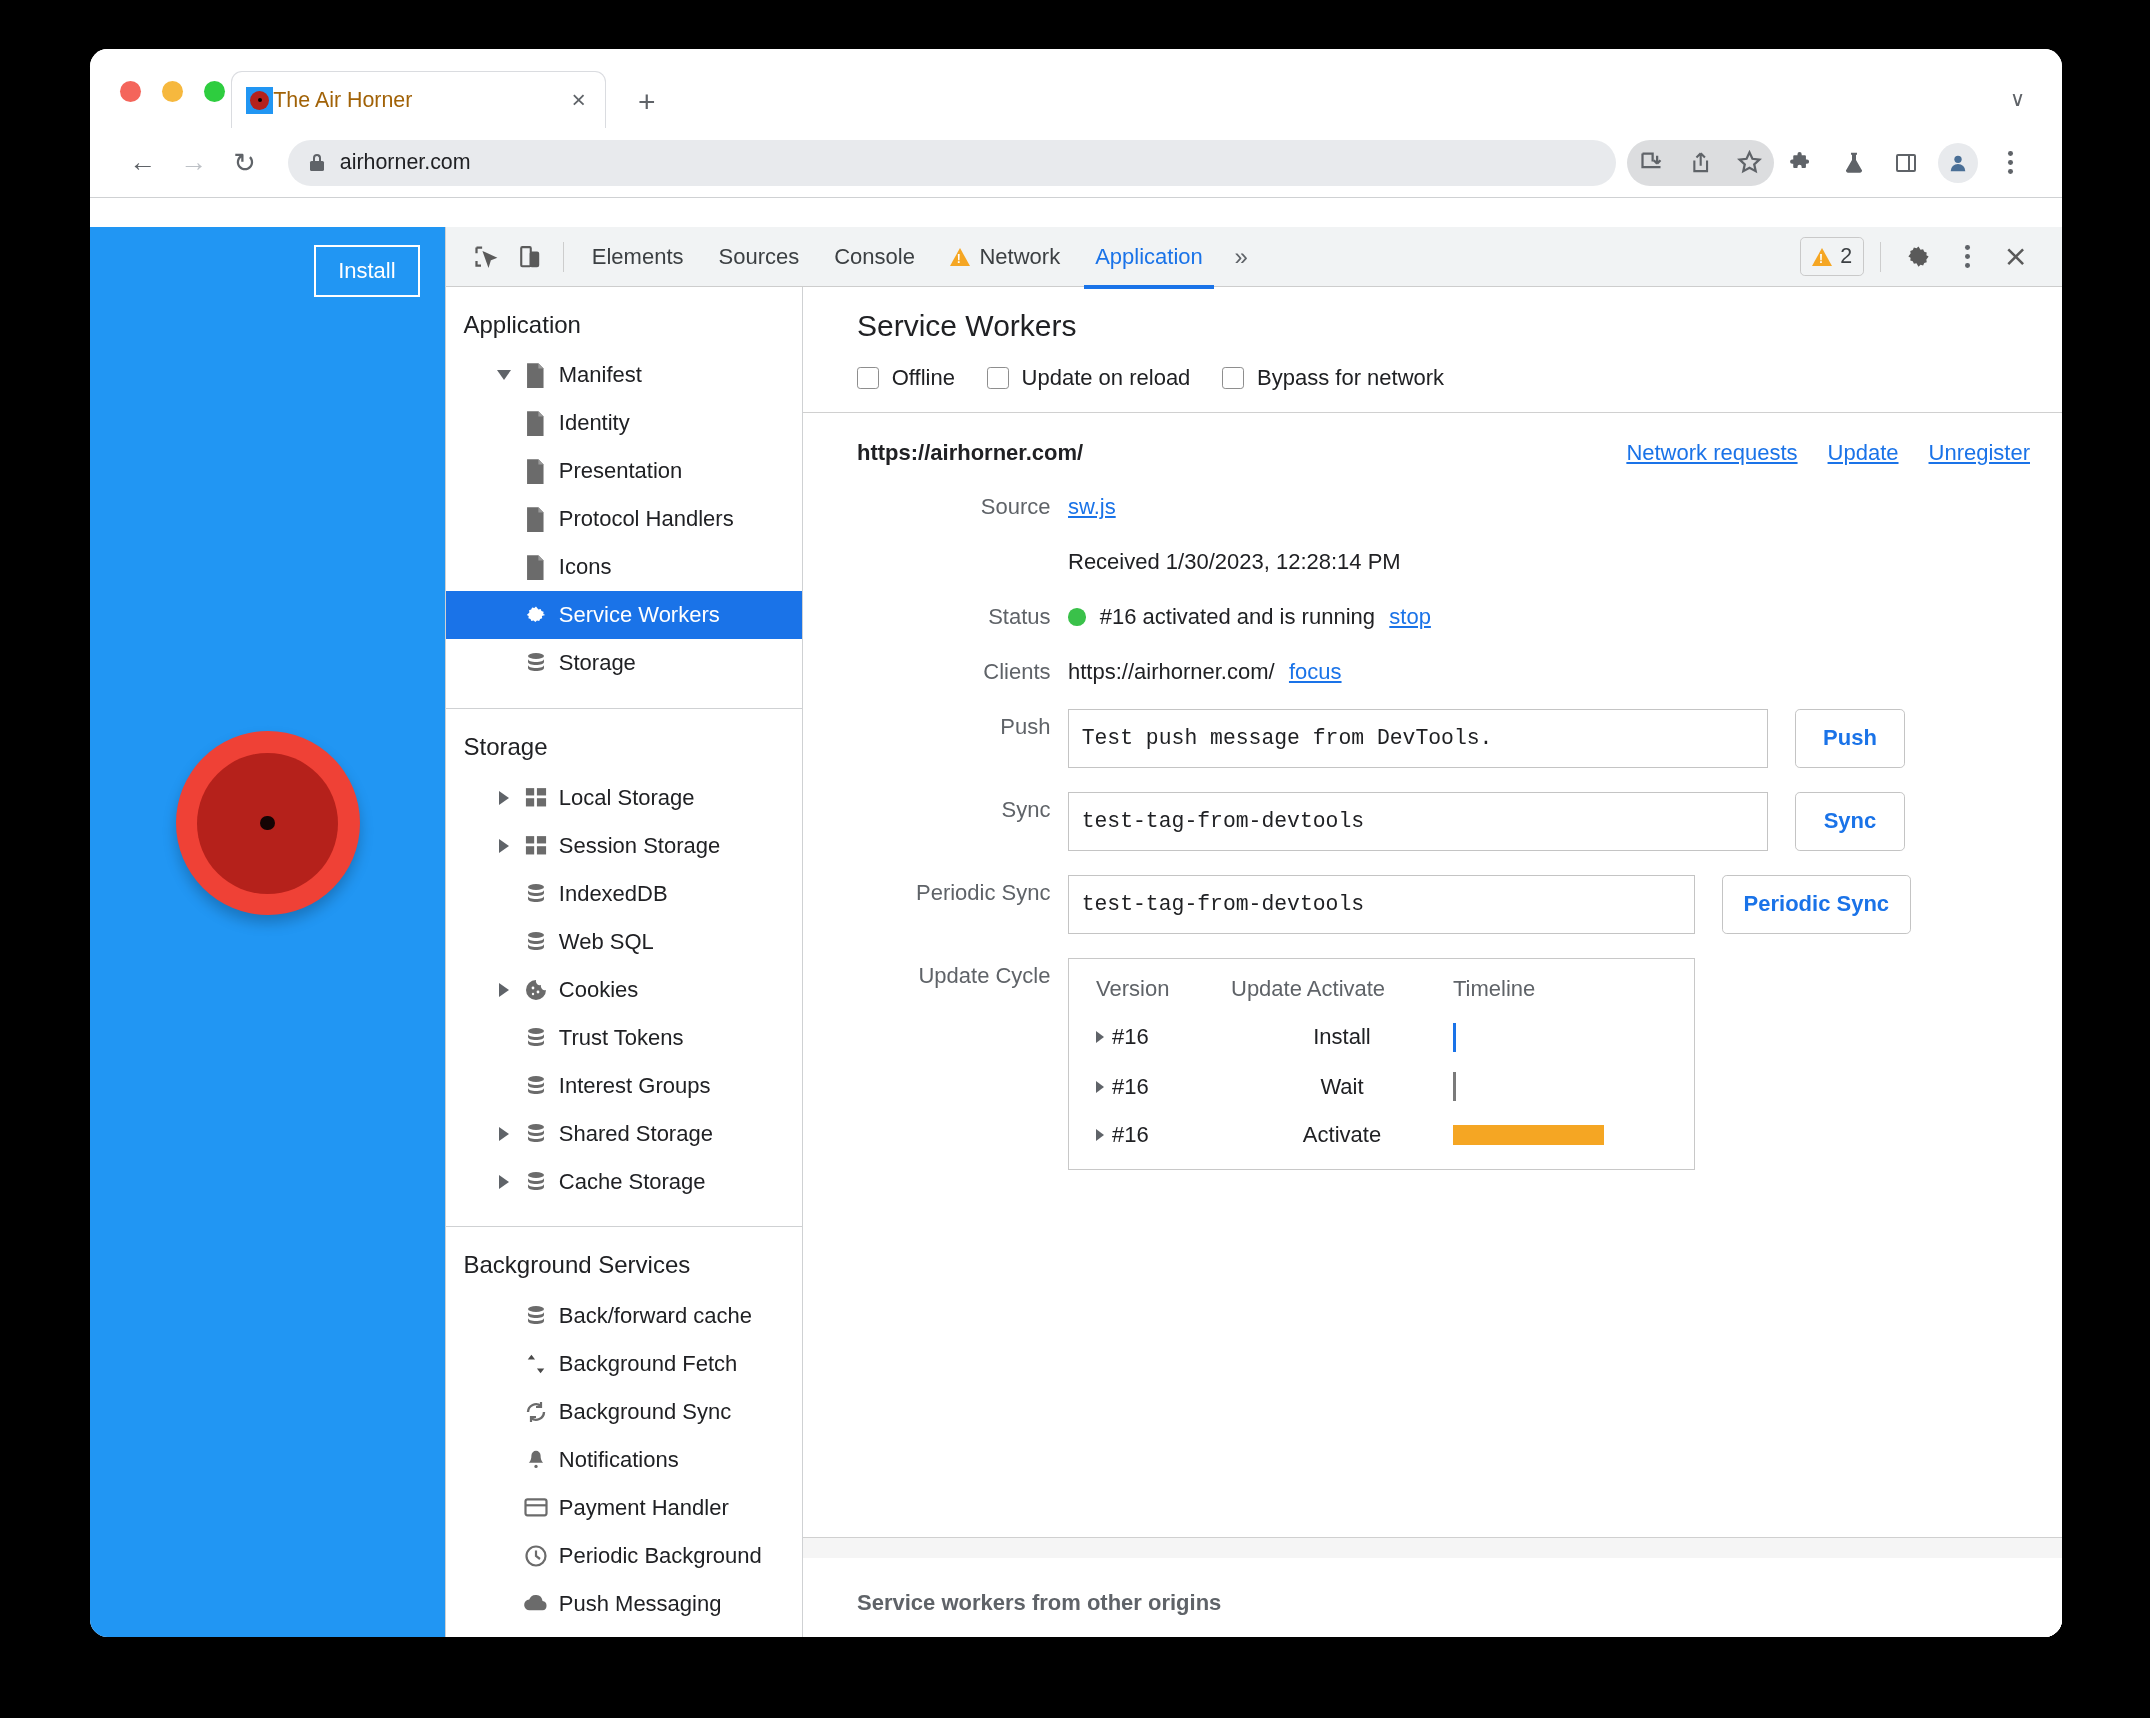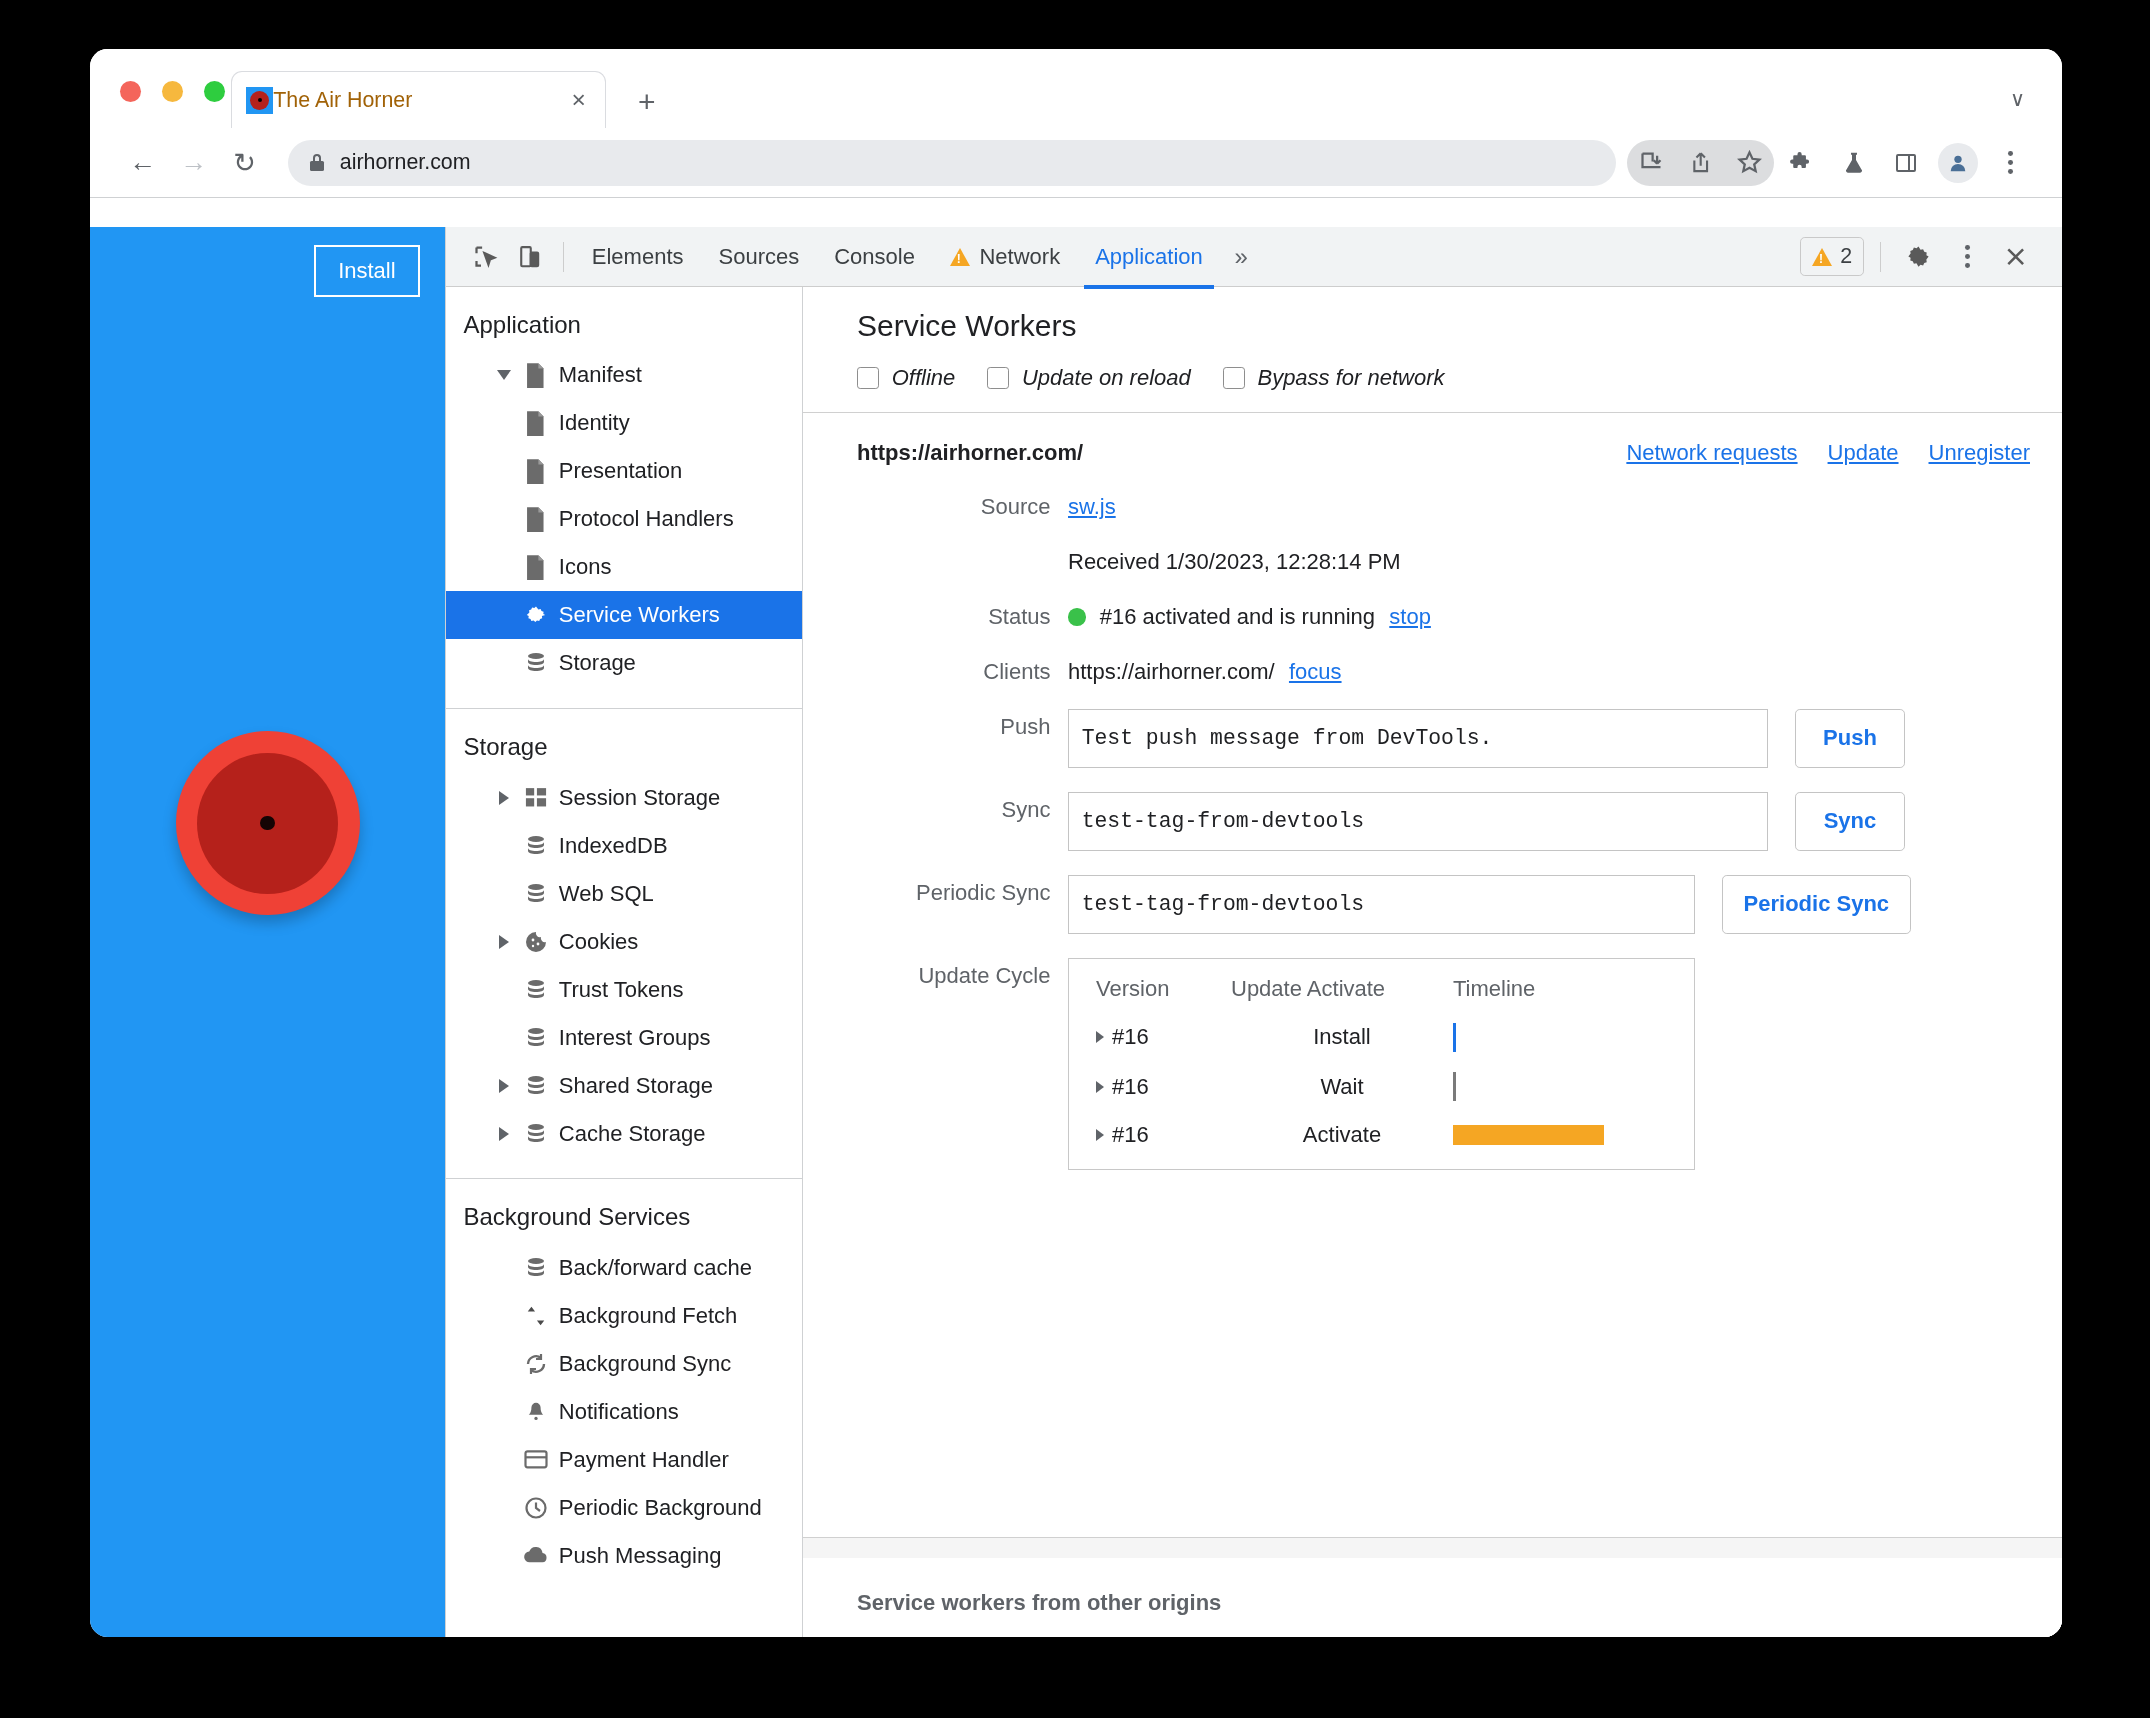--- a/index.html
+++ b/index.html
@@ -170,21 +170,21 @@
   .side-item.sel .si-icon { color:#fff; }
   .si-label { margin-left: 4.8px; }
   .indent1 { padding-left: 44px; }
   .indent2 { padding-left: 71px; }
 
   
   .dt-main { flex: 1; min-width:0; overflow:hidden; display:flex; flex-direction:column; background:#fff;}
   .sw-head { padding: 22px 0 20.6px 54px; border-bottom:0.8px solid #d0d0d0; flex:0 0 auto;}
   .sw-h1 { font-size: 30px; color:#202124; font-weight: normal; }
   .sw-checks { display:flex; align-items:center; gap: 32px; margin-top: 22px; }
-  .chk { display:flex; align-items:center; gap:12.7px; font-size:22px; color:#202124;font-style:italic;}
+  .chk { display:flex; align-items:center; gap:12.7px; font-size:22px; color:#202124;}
   .chkbox { width:22px;height:22px;border:1.6px solid #8e8e8e;border-radius:3.2px;background:#fff; flex:0 0 auto;}
 
   .sw-reg { padding: 27px 0 0 54px; flex: 1 1 auto; overflow: hidden;}
   .reg-top { display:flex; align-items:center; padding-right: 32px; }
   .reg-url { font-size: 22px; font-weight: bold; color:#202124; }
   .reg-links { margin-left:auto; display:flex; gap: 30px; }
   a.lnk { color:#1a73e8; font-size:22px; text-decoration: underline; cursor: pointer;}
 
   .row { display:flex; align-items:flex-start; margin-top: 24px; }
   .rlabel { width: 211px; flex:0 0 auto; text-align:right; font-size:22px; color:#5f6368; padding-top:4.8px; padding-right: 17.5px;}
@@ -463,20 +463,34 @@
                   <path d="M4 14c0 1.7 3.6 3 8 3s8-1.3 8-3v3c0 1.7-3.6 3-8 3s-8-1.3-8-3z"></path>
                 </svg>
               </span>
               <span class="si-label">Storage</span>
             </div>
           </div>
 
           <div class="side-section">
             <div class="side-title">Storage</div>
 
+            <div class="side-item indent1">
+              <span class="tw">
+                  <span class="caret-r"></span>
+                </span>
+              <span class="si-icon">
+                <svg width="22" height="20.6" viewBox="0 0 24 22" fill="#6b6b6b">
+                    <rect x="1" y="1" width="9" height="8"></rect>
+                    <rect x="13" y="1" width="10" height="8"></rect>
+                    <rect x="1" y="12" width="9" height="9"></rect>
+                    <rect x="13" y="12" width="10" height="9"></rect>
+                  </svg>
+              </span>
+              <span class="si-label">Local Storage</span>
+            </div>
 
             <div class="side-item indent1">
               <span class="tw">
                   <span class="caret-r"></span>
                 </span>
               <span class="si-icon">
                 <svg width="22" height="20.6" viewBox="0 0 24 22" fill="#6b6b6b">
                     <rect x="1" y="1" width="9" height="8"></rect>
                     <rect x="13" y="1" width="10" height="8"></rect>
                     <rect x="1" y="12" width="9" height="9"></rect>

